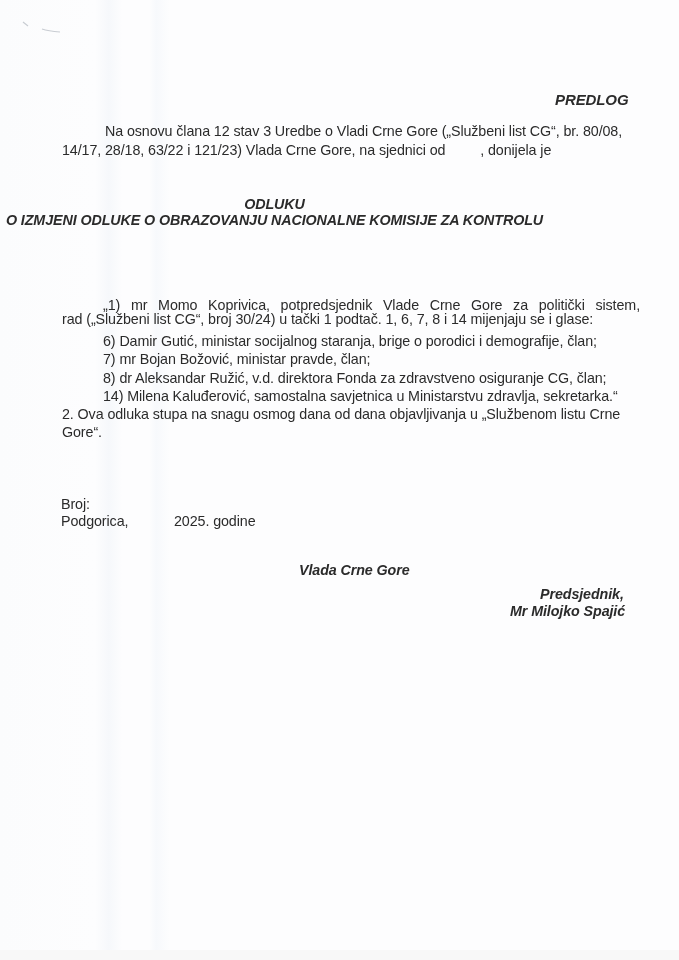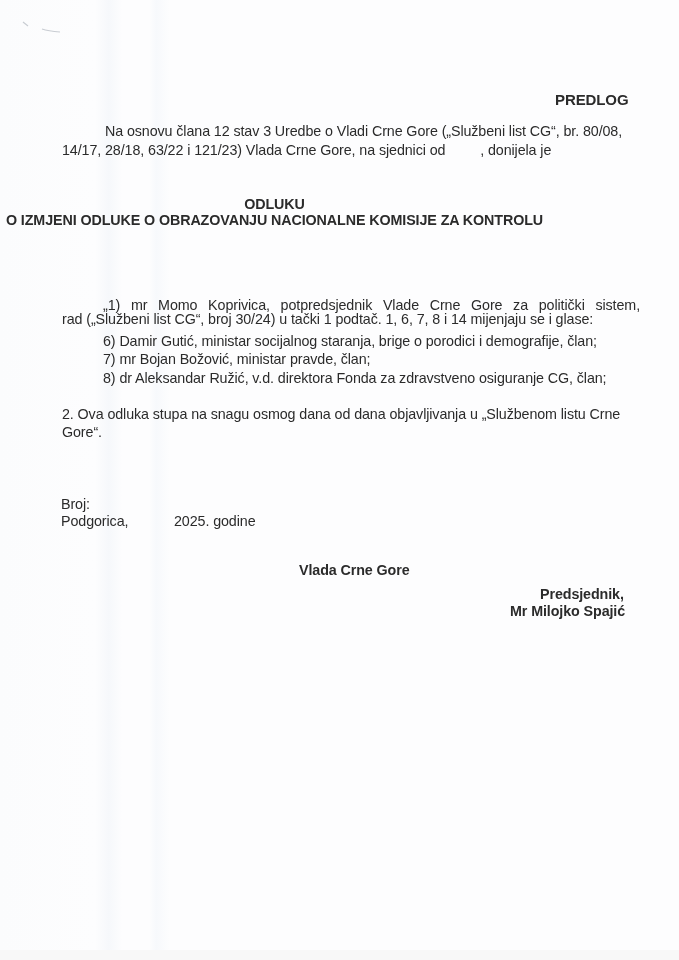--- a/index.html
+++ b/index.html
@@ -21,21 +21,21 @@
       width: 679px; height: 960px;
       background: linear-gradient(90deg, #fbfcfd 0%, #fdfdfe 14%, #f6f8fb 16%, #fdfdfe 18%, #fdfdfe 22%, #f7f9fc 23%, #fdfdfe 25%, #fdfdfe 100%);
     }
     .scan-mark {
       position: absolute;
       left: 22px; top: 20px;
       width: 40px; height: 14px;
     }
     .abs { position: absolute; white-space: nowrap; }
     .txt { font-size: 14.3px; line-height: 16px; letter-spacing: -0.1px; }
-    .bold { font-weight: bold; }
+    .bold { font-weight: bold; font-style: italic; }
     .center { text-align: center; }
     .predlog { left: 555px; top: 92px; font-size: 15px; }
     .title-block { left: 0; width: 549px; }
     .justify-line {
       text-align: justify;
       text-align-last: justify;
       white-space: normal;
     }
     .footer-line { position: absolute; left: 0; right: 0; bottom: 0; height: 10px; background: #f8f8f8; }
   </style>
@@ -56,20 +56,21 @@
   <div class="abs txt bold center title-block" style="top:196px;">ODLUKU</div>
   <div class="abs txt bold center title-block" style="top:212px;">O IZMJENI ODLUKE O OBRAZOVANJU NACIONALNE KOMISIJE ZA KONTROLU</div>
 
   <div class="abs txt" style="left:62px; top:280px;margin-top:31px;">rad („Službeni list CG“, broj 30/24) u tački 1 podtač. 1, 6, 7, 8 i 14 mijenjaju se i glase:</div>
 
   <div class="abs txt justify-line" style="left:103px; top:297px; width:537px;">„1) mr Momo Koprivica, potpredsjednik Vlade Crne Gore za politički sistem,</div>
 
   <div class="abs txt" style="left:103px; top:333px;">6) Damir Gutić, ministar socijalnog staranja, brige o porodici i demografije, član;</div>
   <div class="abs txt" style="left:103px; top:351px;">7) mr Bojan Božović, ministar pravde, član;</div>
   <div class="abs txt" style="left:103px; top:370px;">8) dr Aleksandar Ružić, v.d. direktora Fonda za zdravstveno osiguranje CG, član;</div>
+  <div class="abs txt" style="left:103px; top:388px;">14) Milena Kaluđerović, samostalna savjetnica u Ministarstvu zdravlja, sekretarka.“</div>
 
   <div class="abs txt" style="left:62px; top:406px;">2. Ova odluka stupa na snagu osmog dana od dana objavljivanja u „Službenom listu Crne</div>
   <div class="abs txt" style="left:62px; top:424px;">Gore“.</div>
 
   <div class="abs txt" style="left:61px; top:496px;">Broj:</div>
   <div class="abs txt" style="left:61px; top:513px;">Podgorica,</div>
   <div class="abs txt" style="left:174px; top:513px;">2025. godine</div>
 
   <div class="abs txt bold" style="left:299px; top:562px;">Vlada Crne Gore</div>
   <div class="abs txt bold" style="left:540px; top:586px;">Predsjednik,</div>

